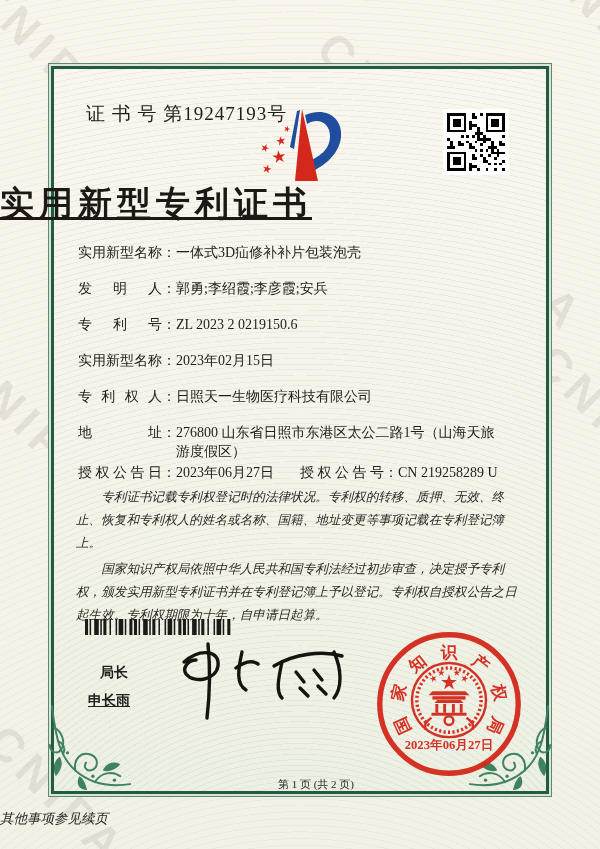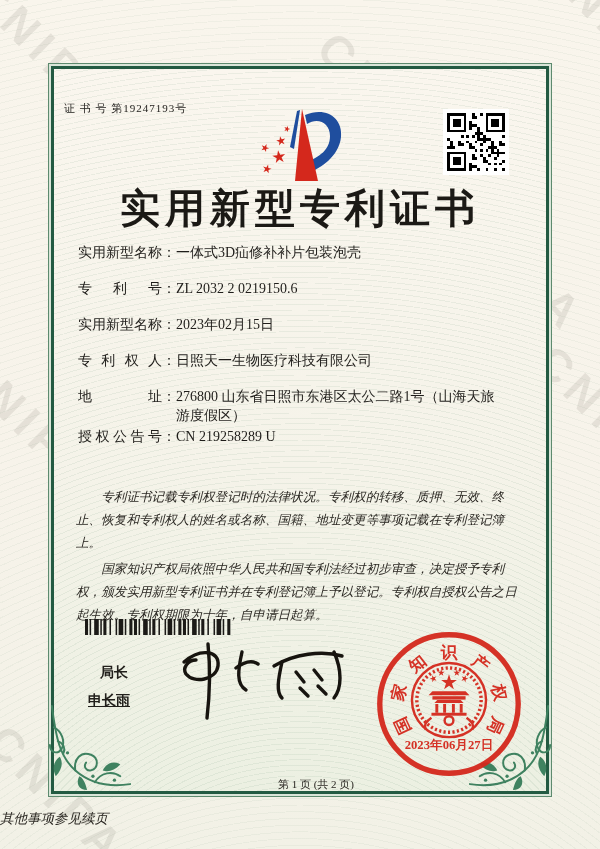--- a/index.html
+++ b/index.html
@@ -25,26 +25,26 @@
     position:absolute;left:48px;top:63px;width:504px;height:734px;
     border:1px solid #5d8a6e;background:#d9e5d8;padding:2px;box-sizing:border-box;
   }
   .frame-inner{
     width:100%;height:100%;box-sizing:border-box;
     border:3px solid #235a42;
     background:
       repeating-radial-gradient(130% 80% at 50% 125%, rgba(100,145,115,0.10) 0 1px, rgba(0,0,0,0) 1px 6px),
       linear-gradient(180deg,#faf6ee 0%,#f5f3e9 55%,#ecf0e2 100%);
   }
-  .cert-no{position:absolute;left:64px;top:101px;font-size:11px;letter-spacing:1px;}
+  .cert-no{position:absolute;left:86px;top:101px;font-size:19px;letter-spacing:1px;}
   .logo{position:absolute;left:252px;top:103px;width:96px;height:82px;}
   .qr-wrap{position:absolute;left:443px;top:109px;width:66px;height:66px;background:#ffffff;
     display:flex;align-items:center;justify-content:center;}
-  .title{position:absolute;left:0;top:181px;width:600px;text-align:center;
-    font-size:40px;font-weight:700;letter-spacing:5px;color:#1b1915;}
+  .title{position:absolute;left:0;top:181px;width:600px;text-align:left;
+    font-size:34px;font-weight:700;letter-spacing:5px;color:#1b1915;text-decoration:underline;}
   .fields{position:absolute;left:78px;top:243px;width:452px;font-size:14px;}
   .frow{height:36px;line-height:19px;}
   .frow.addr{height:40px;}
   .frow.dual{display:flex;}
   .fcell1{width:222px;flex:none;}
   .flabel{display:inline-block;width:84px;text-align:justify;text-align-last:justify;vertical-align:top;}
   .fcolon{display:inline-block;width:14px;vertical-align:top;}
   .fvalue{display:inline-block;vertical-align:top;max-width:340px;}
   .frow.addr .fvalue{width:322px;}
   .body-text{position:absolute;left:76px;top:486px;width:452px;}
@@ -230,32 +230,38 @@
       </svg>
   </div>
 
   <div class="title">实用新型专利证书</div>
 
   <div class="fields">
     <div class="frow">
       <span class="flabel">实用新型名称</span><span class="fcolon">：</span><span class="fvalue">一体式3D疝修补补片包装泡壳</span>
     </div>
     <div class="frow">
-      <span class="flabel">专利号</span><span class="fcolon">：</span><span class="fvalue">ZL 2032 2 0219150.6</span>
+      <span class="flabel">发明人</span><span class="fcolon">：</span><span class="fvalue">郭勇;李绍霞;李彦霞;安兵</span>
+    </div>
+    <div class="frow">
+      <span class="flabel">专利号</span><span class="fcolon">：</span><span class="fvalue">ZL 2023 2 0219150.6</span>
     </div>
     <div class="frow">
       <span class="flabel">实用新型名称</span><span class="fcolon">：</span><span class="fvalue">2023年02月15日</span>
     </div>
     <div class="frow">
       <span class="flabel">专利权人</span><span class="fcolon">：</span><span class="fvalue">日照天一生物医疗科技有限公司</span>
     </div>
     <div class="frow addr">
       <span class="flabel">地址</span><span class="fcolon">：</span><span class="fvalue">276800 山东省日照市东港区太公二路1号（山海天旅游度假区）</span>
     </div>
     <div class="frow dual">
+      <div class="fcell1">
+        <span class="flabel">授权公告日</span><span class="fcolon">：</span><span class="fvalue">2023年06月27日</span>
+      </div>
       <div>
         <span class="flabel">授权公告号</span><span class="fcolon">：</span><span class="fvalue">CN 219258289 U</span>
       </div>
     </div>
   </div>
 
   <div class="body-text">
     <p>专利证书记载专利权登记时的法律状况。专利权的转移、质押、无效、终止、恢复和专利权人的姓名或名称、国籍、地址变更等事项记载在专利登记簿上。</p>
     <p>国家知识产权局依照中华人民共和国专利法经过初步审查，决定授予专利权，颁发实用新型专利证书并在专利登记簿上予以登记。专利权自授权公告之日起生效。专利权期限为十年，自申请日起算。</p>
   </div>

